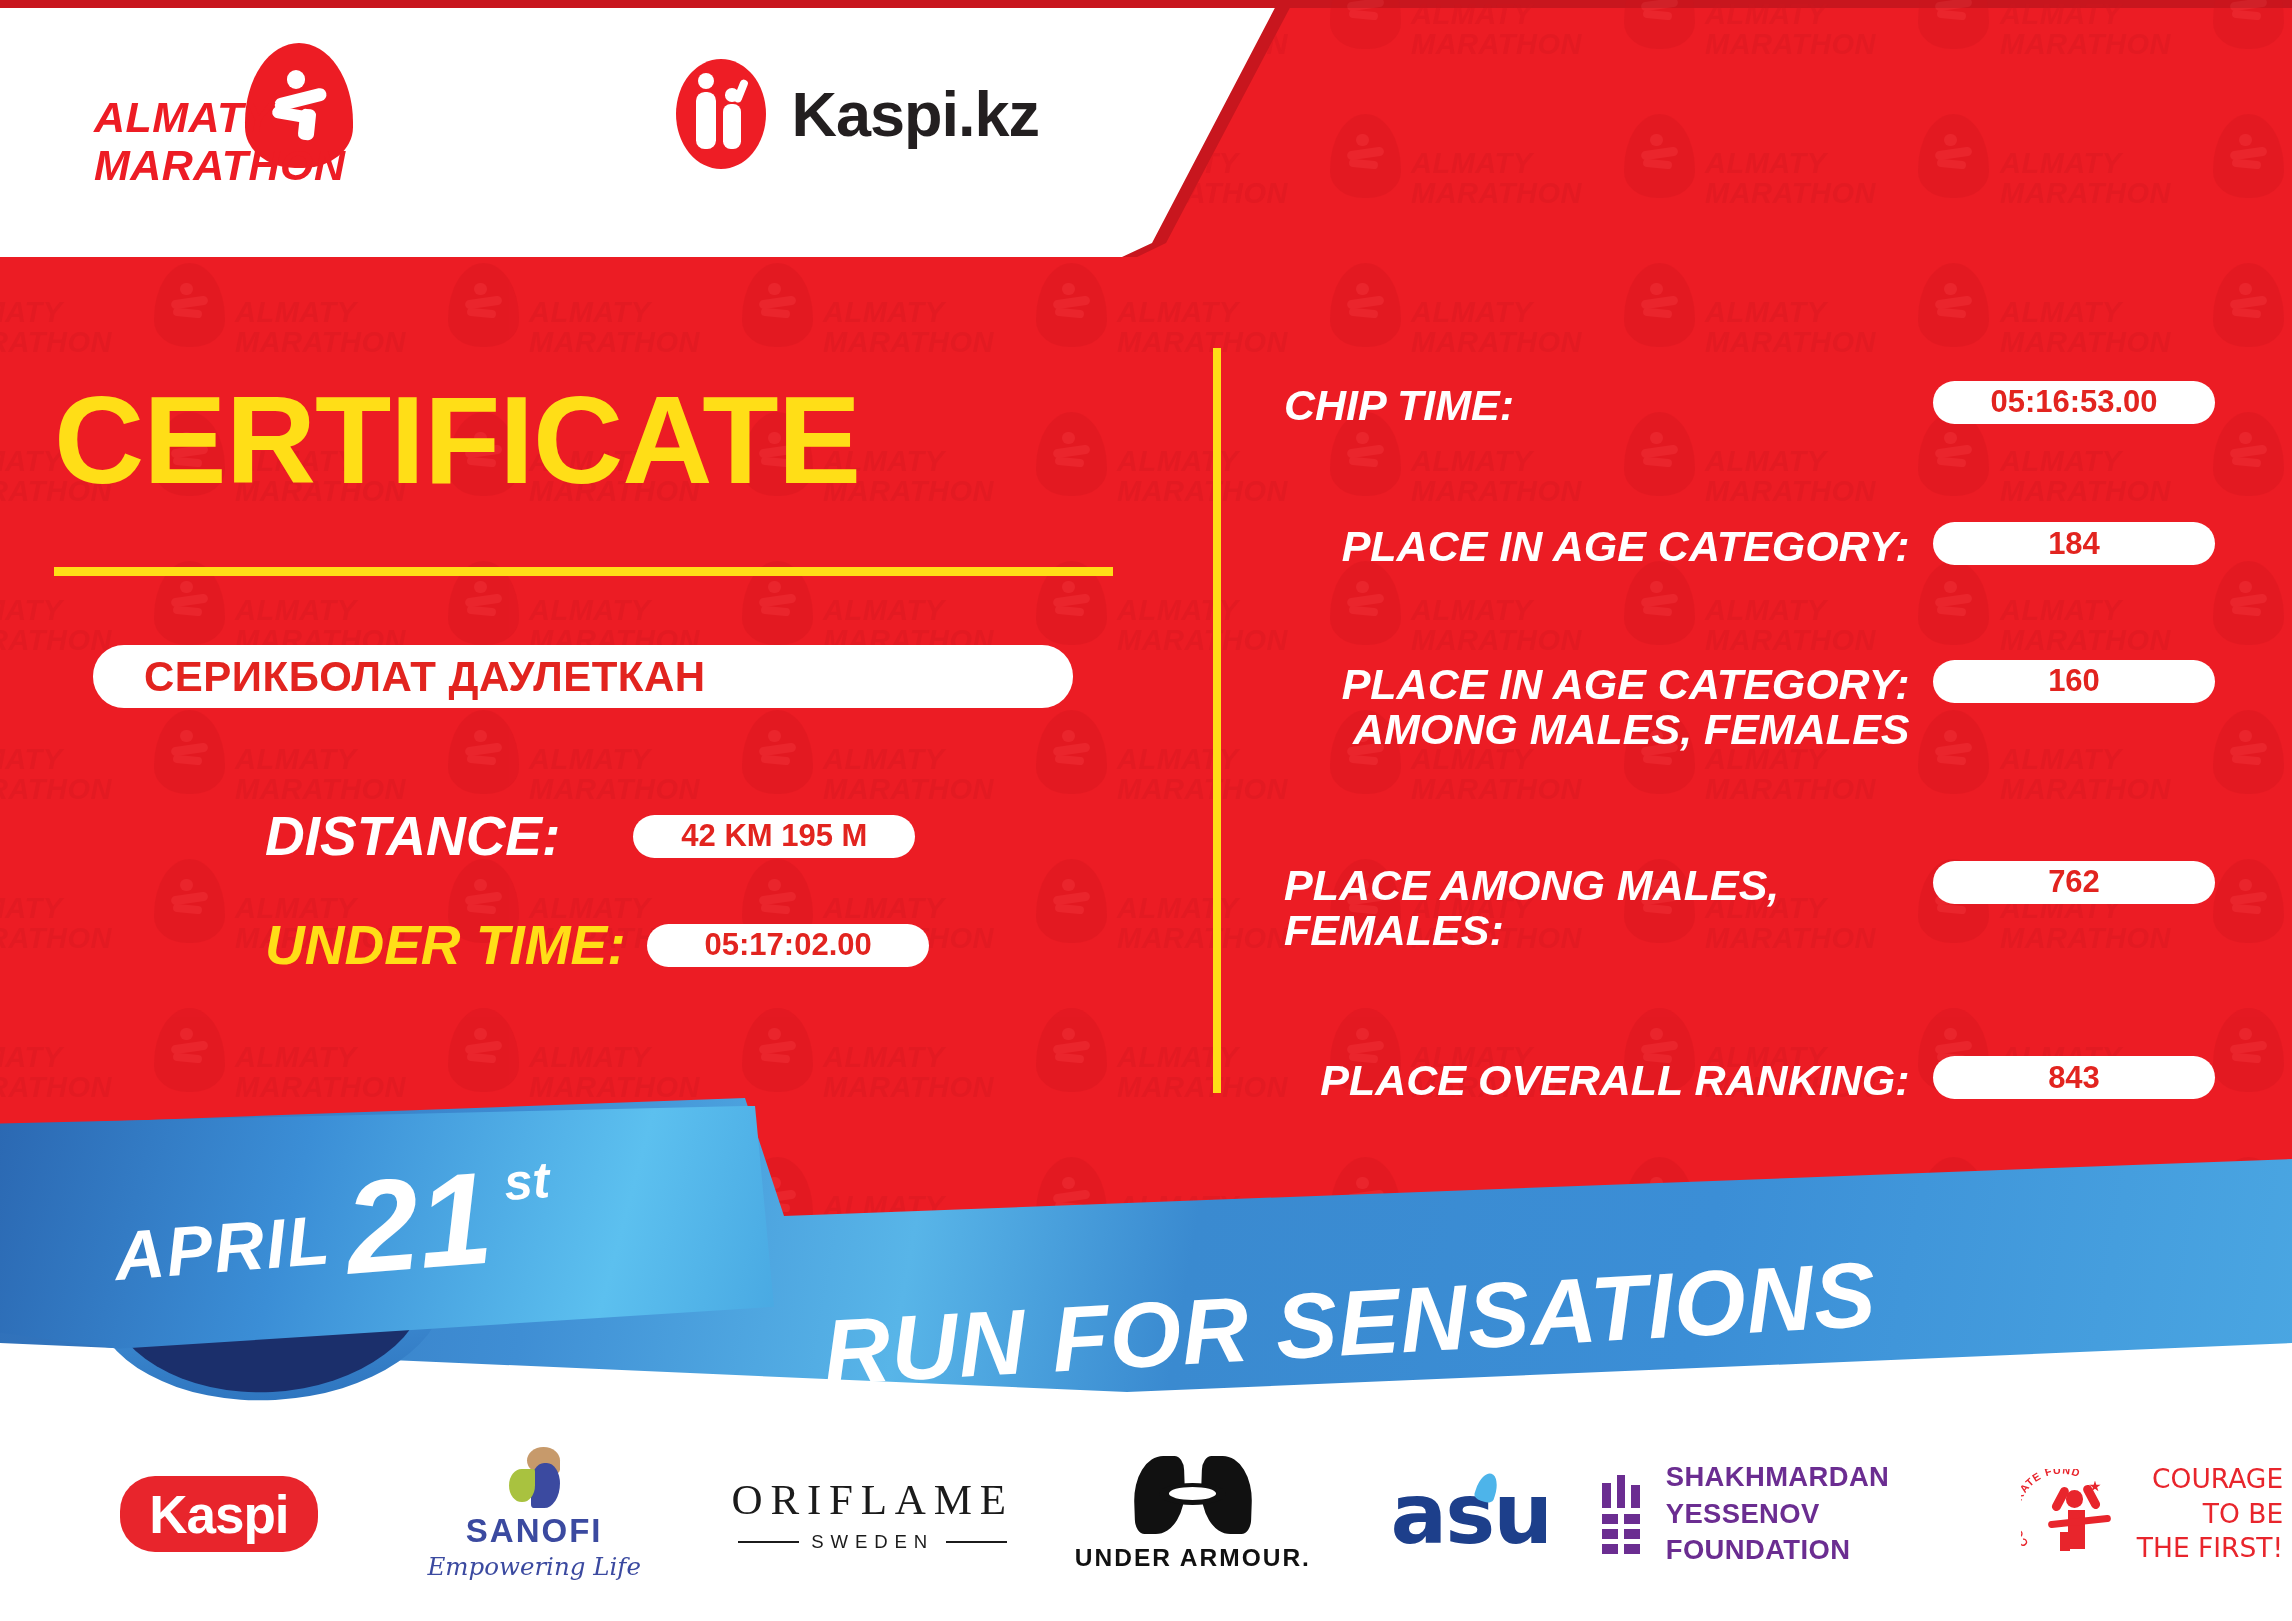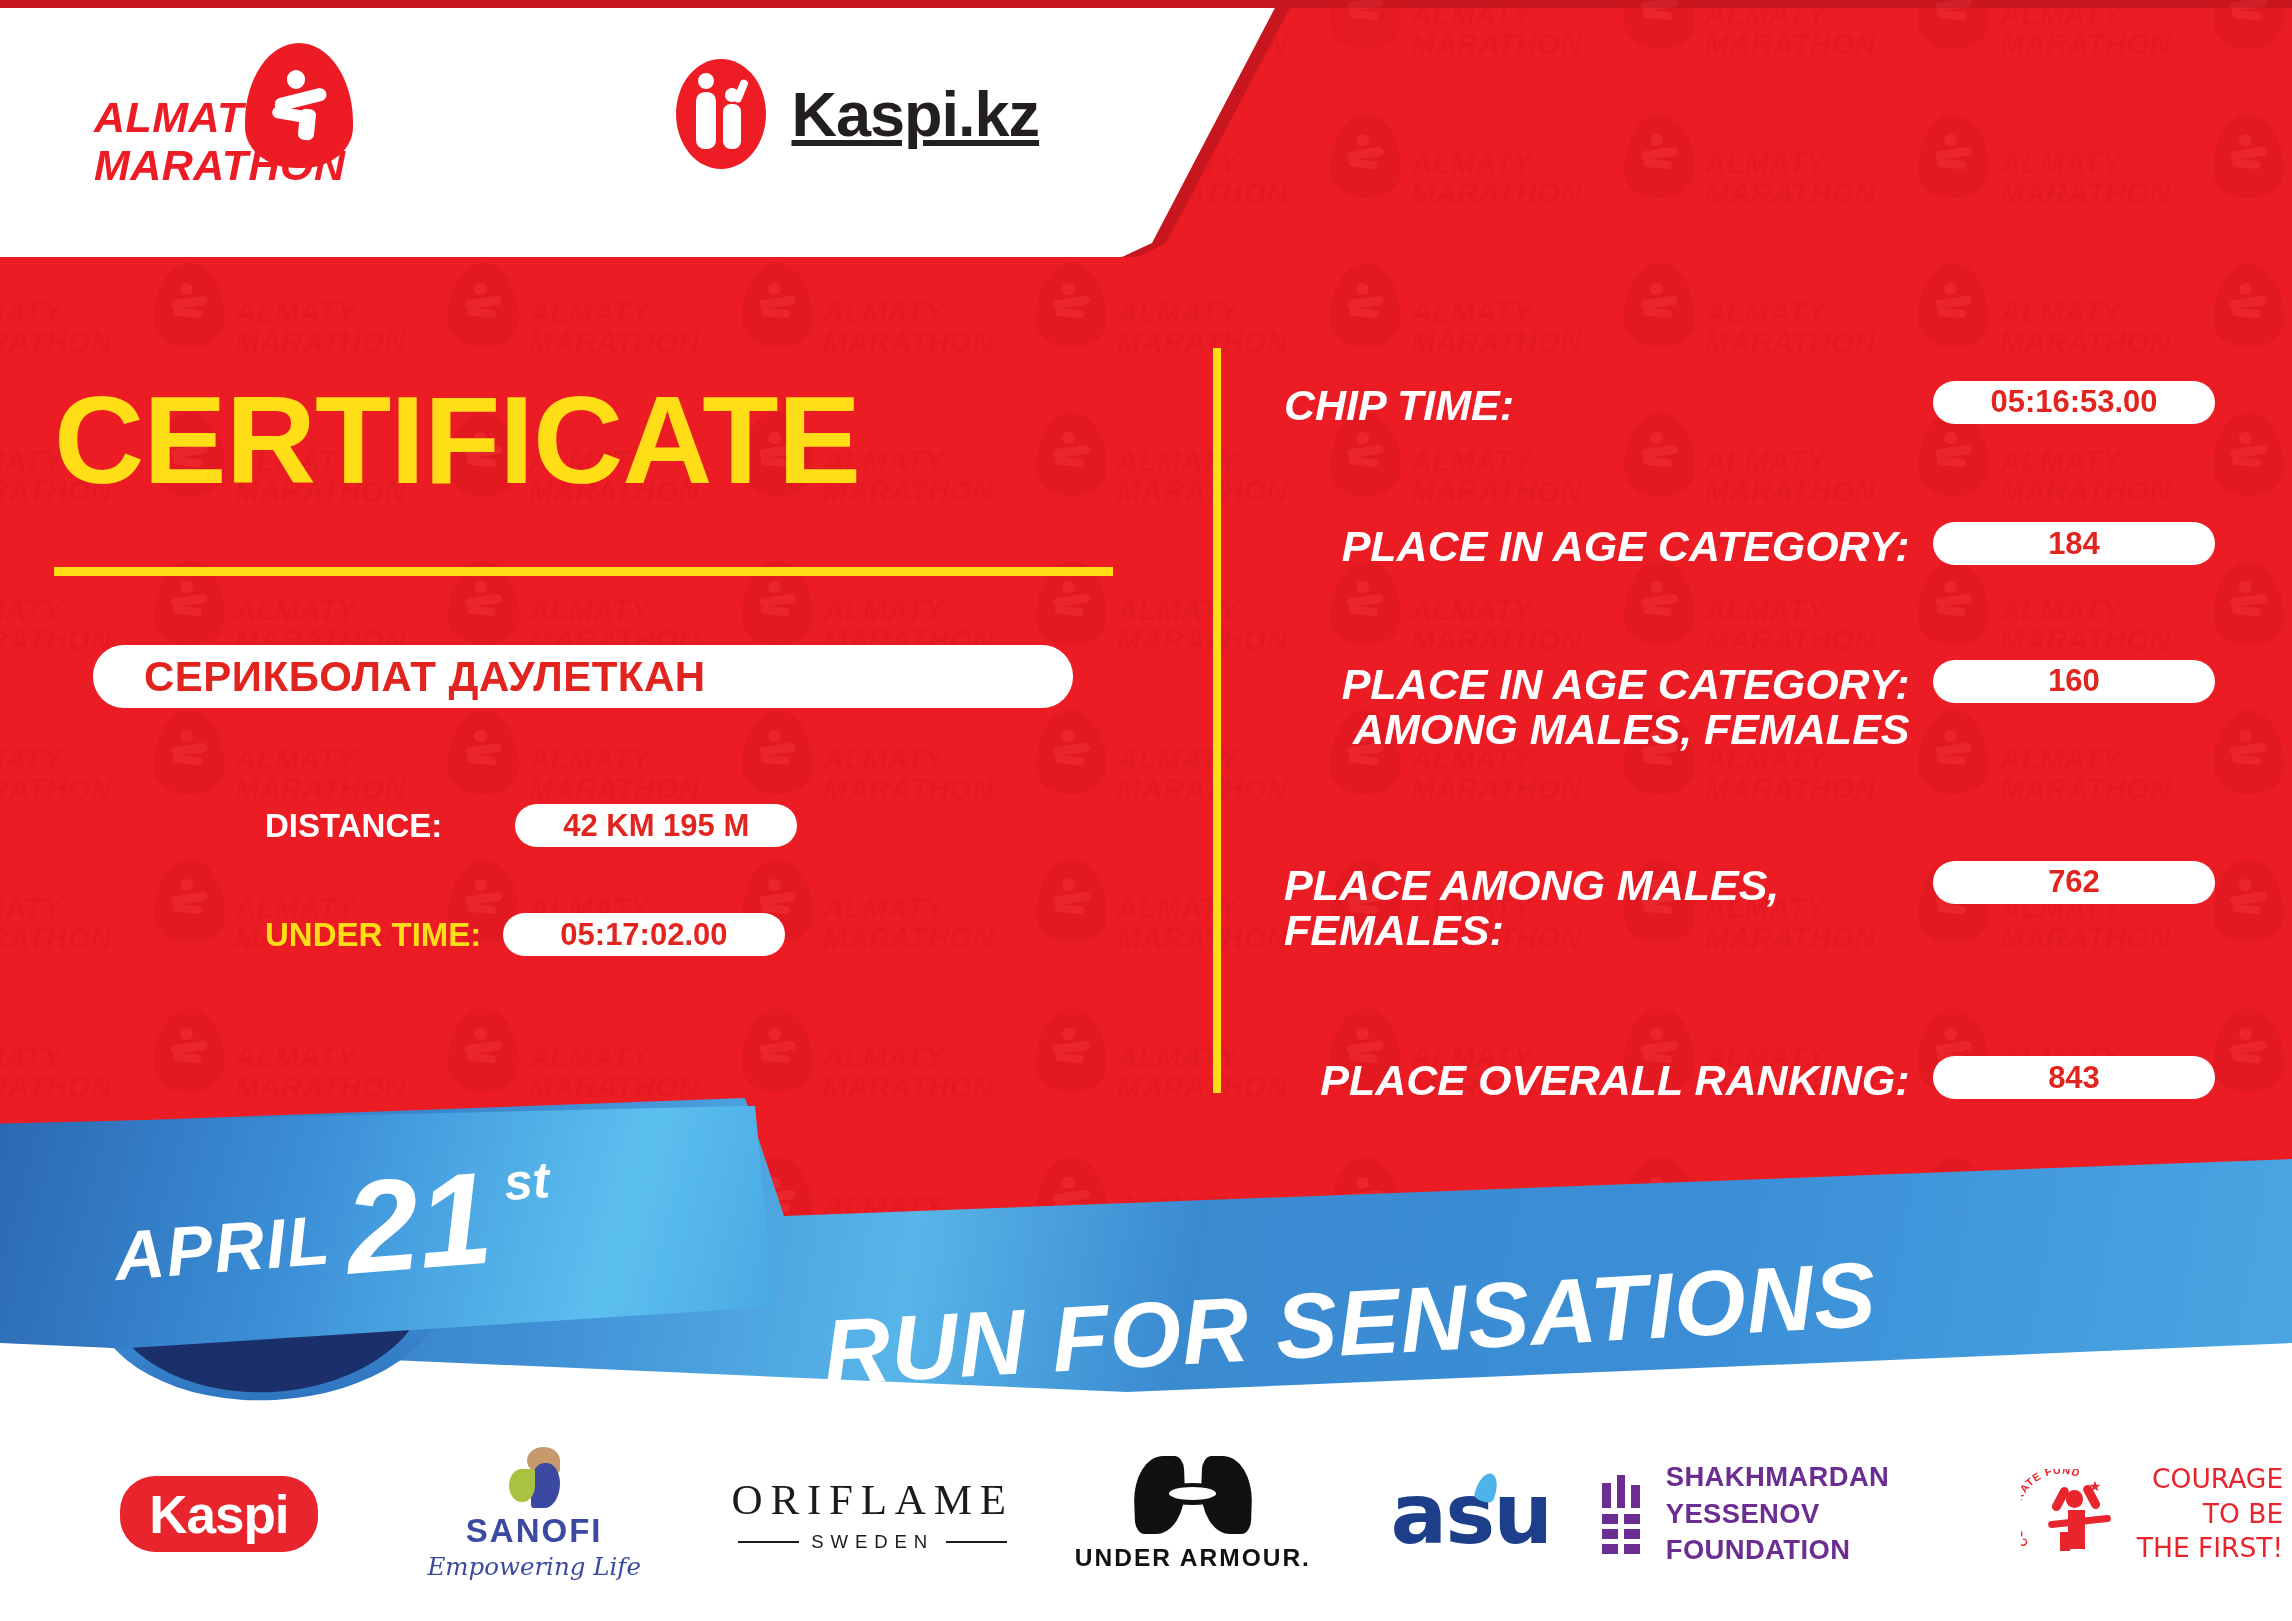--- a/index.html
+++ b/index.html
@@ -65,37 +65,37 @@
   .am-t2{top:103px;}
 
   .kaspi{position:absolute;left:676px;top:59px;display:flex;align-items:center;gap:25.5px;}
   .kaspi-mark{position:relative;width:90px;height:110px;background:#ee1d25;border-radius:50%/50%;}
   .kaspi-mark i{position:absolute;background:#fff;display:block;}
   .kaspi-mark i.h1{width:16.7px;height:16.7px;border-radius:50%;left:21.6px;top:13.7px;}
   .kaspi-mark i.b1{width:20.6px;height:57px;left:19.6px;top:33px;border-radius:8.8px;}
   .kaspi-mark i.h2{width:13.7px;height:13.7px;border-radius:50%;left:49px;top:29px;}
   .kaspi-mark i.b2{width:17.6px;height:45px;left:47px;top:45px;border-radius:7.8px;}
   .kaspi-mark i.a2{width:7.8px;height:23.5px;left:61px;top:19.6px;border-radius:4.9px;transform:rotate(22deg);}
-  .kaspi-txt{font-size:63px;font-weight:bold;color:#231f20;letter-spacing:-1px;text-decoration:underline;}
+  .kaspi-txt{font-size:63px;font-weight:bold;color:#231f20;letter-spacing:-1px;}
 
   
   .title{
     position:absolute;left:54px;top:377px;font-size:125px;font-weight:bold;color:#ffde17;
     letter-spacing:-1px;line-height:1;
   }
   .title-rule{position:absolute;left:54px;top:567px;width:1059px;height:8.8px;background:#ffde17;}
   .name-pill{
     position:absolute;left:93px;top:645px;width:980px;height:63px;background:#fff;
     border-radius:31px;display:flex;align-items:center;
   }
   .name-pill span{
     padding-left:51px;color:#e2241f;font-size:42px;font-weight:bold;letter-spacing:0.5px;
   }
   .lrow{position:absolute;display:flex;align-items:center;}
-  .lrow .lbl{font-size:33px;font-weight:bold;letter-spacing:0px;}
+  .lrow .lbl{font-size:55px;font-weight:bold;font-style:italic;letter-spacing:0px;}
   .lbl.white{color:#ffffff;}
   .lbl.yellow{color:#ffde17;}
   .vpill{
     background:#fff;border-radius:21.6px;height:43px;display:flex;align-items:center;
     justify-content:flex-end;color:#e2241f;font-size:31px;font-weight:bold;
     padding-right:0;
   }
   .vpill span{width:100%;text-align:center;}
   #row-distance{left:265px;top:804px;}
   #row-distance .vpill{width:282px;margin-left:73px;}

